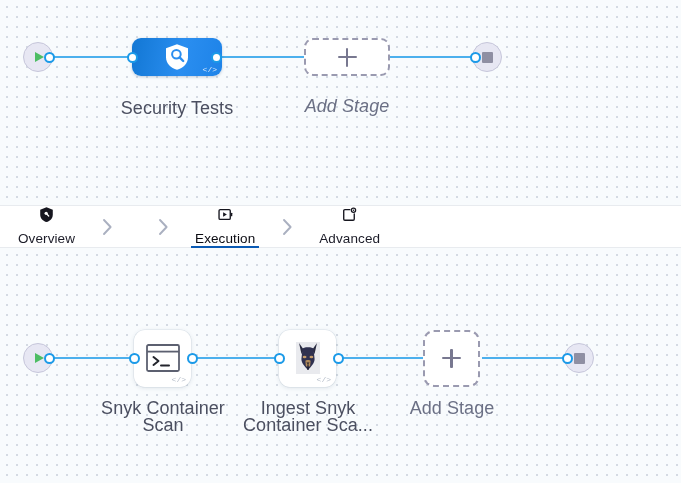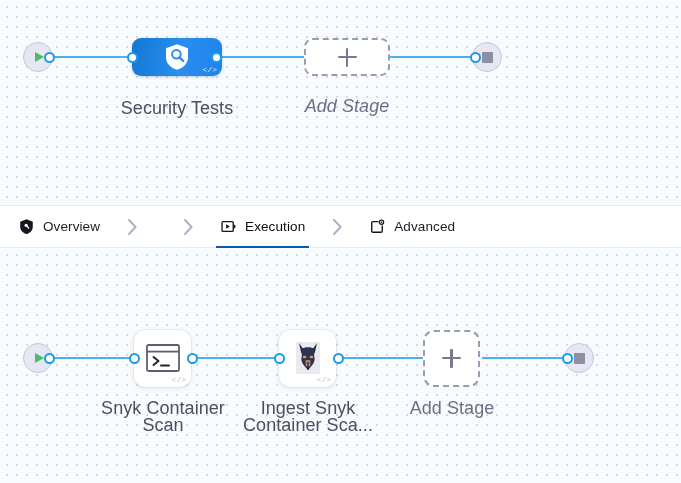--- a/index.html
+++ b/index.html
@@ -46,20 +46,21 @@
     padding-left: 14px;
   }
   .tab {
     display: flex;
     align-items: center;
     gap: 8px;
     height: 42px;
     box-sizing: border-box;
     padding: 0 4px;
     position: relative;
+    flex-direction: column;
   }
   .tab .tab-label {
     font-size: 13.5px;
     color: #1c1c28;
     letter-spacing: 0.1px;
     white-space: nowrap;
   }
   .tab.active .tab-label { color: #0b0b12; font-weight: 400; }
   .tab.active::after {
     content: "";

